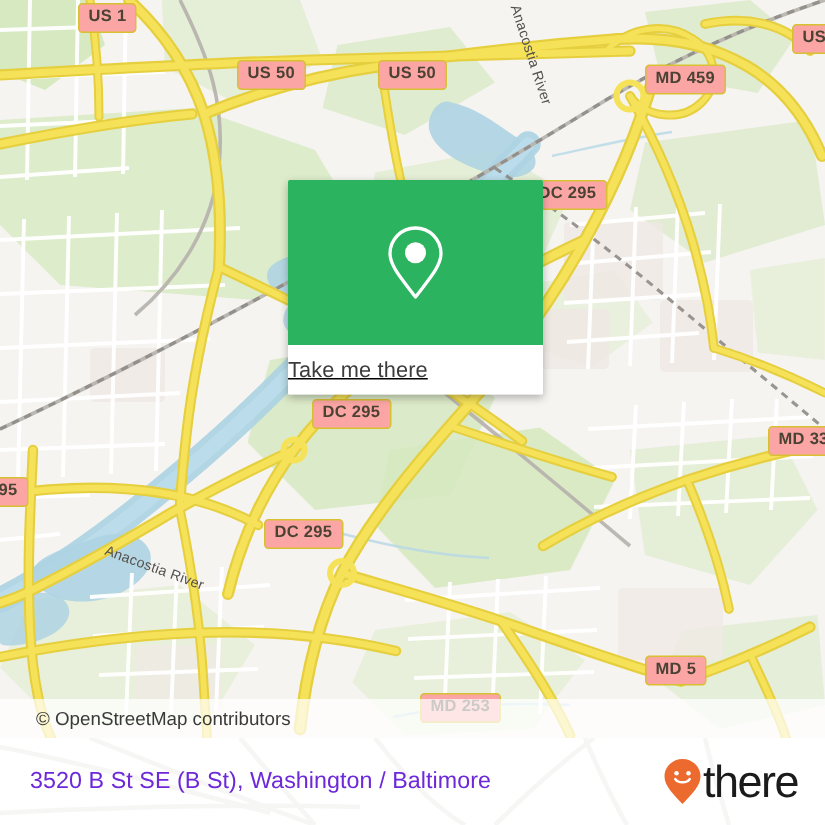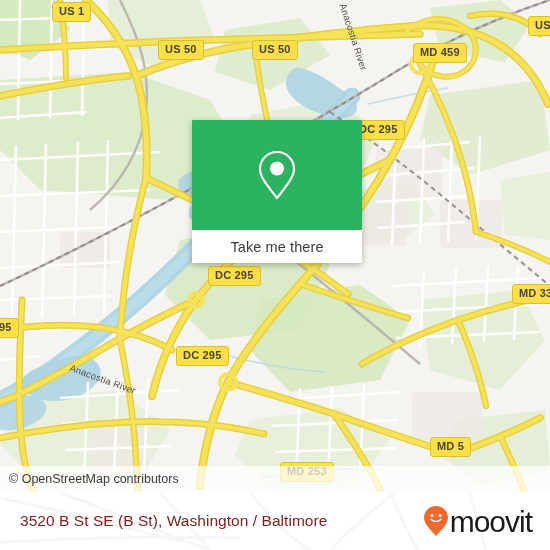--- a/index.html
+++ b/index.html
@@ -35,21 +35,21 @@
     left: 0;
     top: 0;
     width: 550px;
     height: 492px;
     display: block;
   }
 
   
   .shield {
     position: absolute;
-    background: #fde047;
+    background: #fca5a5;
     border: 1.4px solid #d8c033;
     border-radius: 3px;
     color: #4a4233;
     font-size: 11px;
     font-weight: bold;
     line-height: 1;
     padding: 3px 6px 4px 6px;
     white-space: nowrap;
     letter-spacing: 0.2px;
     font-family: "Liberation Sans", sans-serif;
@@ -90,22 +90,23 @@
     width: 44px;
     height: 52px;
     display: block;
   }
 
   .popup-action {
     height: 33px;
     background: #ffffff;
     display: flex;
     align-items: center;
-    justify-content: center;
+    justify-content: flex-start;
     cursor: pointer;
+    text-decoration: underline;
   }
 
   .popup-action-label {
     color: #3c3c3c;
     font-size: 14.5px;
     font-family: "Liberation Sans", sans-serif;
     letter-spacing: 0.1px;
   }
 
   
@@ -116,21 +117,21 @@
     width: 550px;
     height: 26px;
     background: rgba(255,255,255,0.72);
     display: flex;
     align-items: center;
   }
 
   .attribution-text {
     color: #3a3a3a;
     font-size: 12.5px;
-    padding-left: 9px;
+    padding-left: 24px;
     font-family: "Liberation Sans", sans-serif;
   }
 
   
   .footer {
     position: absolute;
     left: 0;
     top: 492px;
     width: 550px;
     height: 58px;
@@ -147,21 +148,21 @@
     position: absolute;
     left: 0;
     top: 0;
     width: 550px;
     height: 58px;
     opacity: 0.35;
   }
 
   .footer-address {
     position: relative;
-    color: #7f1d1d;
+    color: #6d28d9;
     font-size: 15.5px;
     font-family: "Liberation Sans", sans-serif;
     z-index: 2;
     letter-spacing: 0.05px;
   }
 
   .brand {
     position: relative;
     z-index: 2;
     display: flex;
@@ -365,21 +366,21 @@
           <circle cx="196" cy="300" r="7"></circle>
           <circle cx="420" cy="64" r="9"></circle>
         </g>
       </g>
     </svg>
 
     <div class="shield" style="left:52px;  top:2px;">US 1</div>
     <div class="shield" style="left:158px; top:40px;">US 50</div>
     <div class="shield" style="left:252px; top:40px;">US 50</div>
     <div class="shield" style="left:528px; top:16px;">US</div>
-    <div class="shield" style="left:413px; top:43px;">MD 459</div>
+    <div class="shield" style="left:430px; top:43px;">MD 459</div>
     <div class="shield" style="left:352px; top:120px;">DC 295</div>
     <div class="shield" style="left:208px; top:266px;">DC 295</div>
     <div class="shield" style="left:512px; top:284px;">MD 33</div>
     <div class="shield" style="left:-8px;  top:318px;">95</div>
     <div class="shield" style="left:176px; top:346px;">DC 295</div>
     <div class="shield" style="left:430px; top:437px;">MD 5</div>
     <div class="shield" style="left:280px; top:462px;">MD 253</div>
 
     <div class="maplabel" style="left:348px; top:2px; transform:rotate(72deg); transform-origin:left top;">Anacostia River</div>
     <div class="maplabel" style="left:72px; top:362px; transform:rotate(20deg); transform-origin:left top;">Anacostia River</div>
@@ -418,17 +419,17 @@
 
     <span class="footer-address">3520 B St SE (B St), Washington / Baltimore</span>
 
     <span class="brand">
       <svg class="brand-mark" viewBox="0 0 26 32">
         <path d="M13 1 C6.4 1 1 6.2 1 12.6 C1 19 7 24.4 13 31 C19 24.4 25 19 25 12.6 C25 6.2 19.6 1 13 1 Z" fill="#ec6a2d"></path>
         <circle cx="9" cy="10.5" r="1.5" fill="#ffffff"></circle>
         <circle cx="17" cy="10.5" r="1.5" fill="#ffffff"></circle>
         <path d="M8.2 14.4 C10 17.2 16 17.2 17.8 14.4" fill="none" stroke="#ffffff" stroke-width="1.7" stroke-linecap="round"></path>
       </svg>
-      <span class="brand-name">moovit</span>
+      <span class="brand-name">there</span>
     </span>
   </div>
 
 </div>
 
 </body></html>

